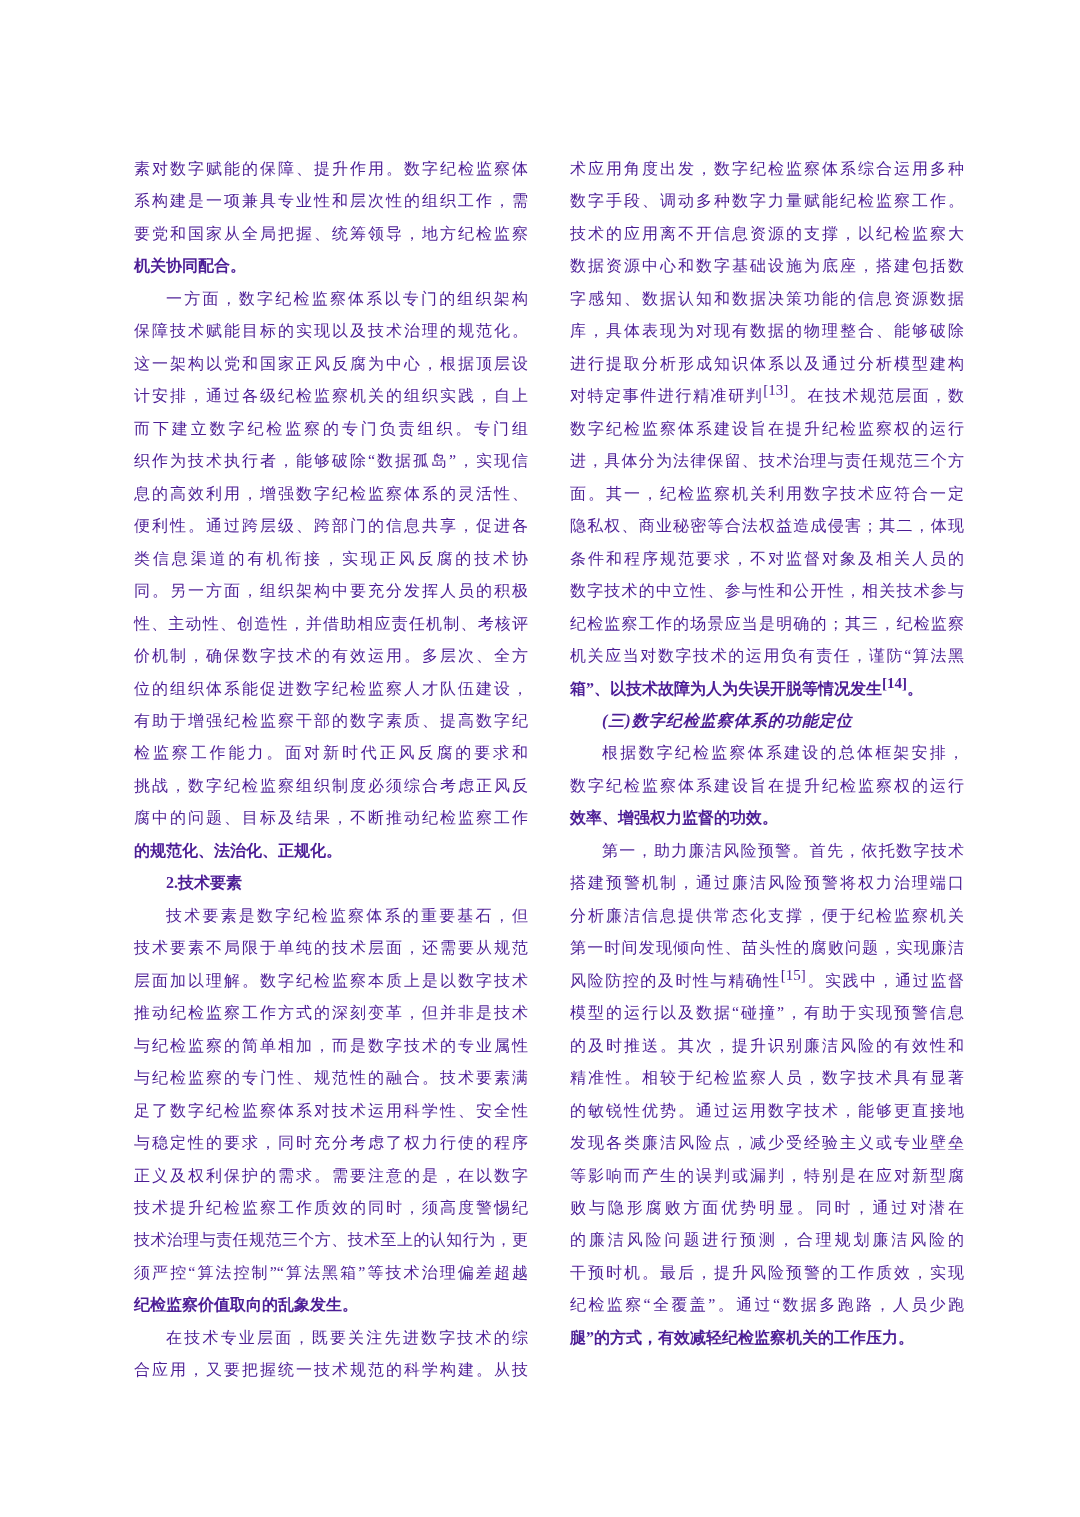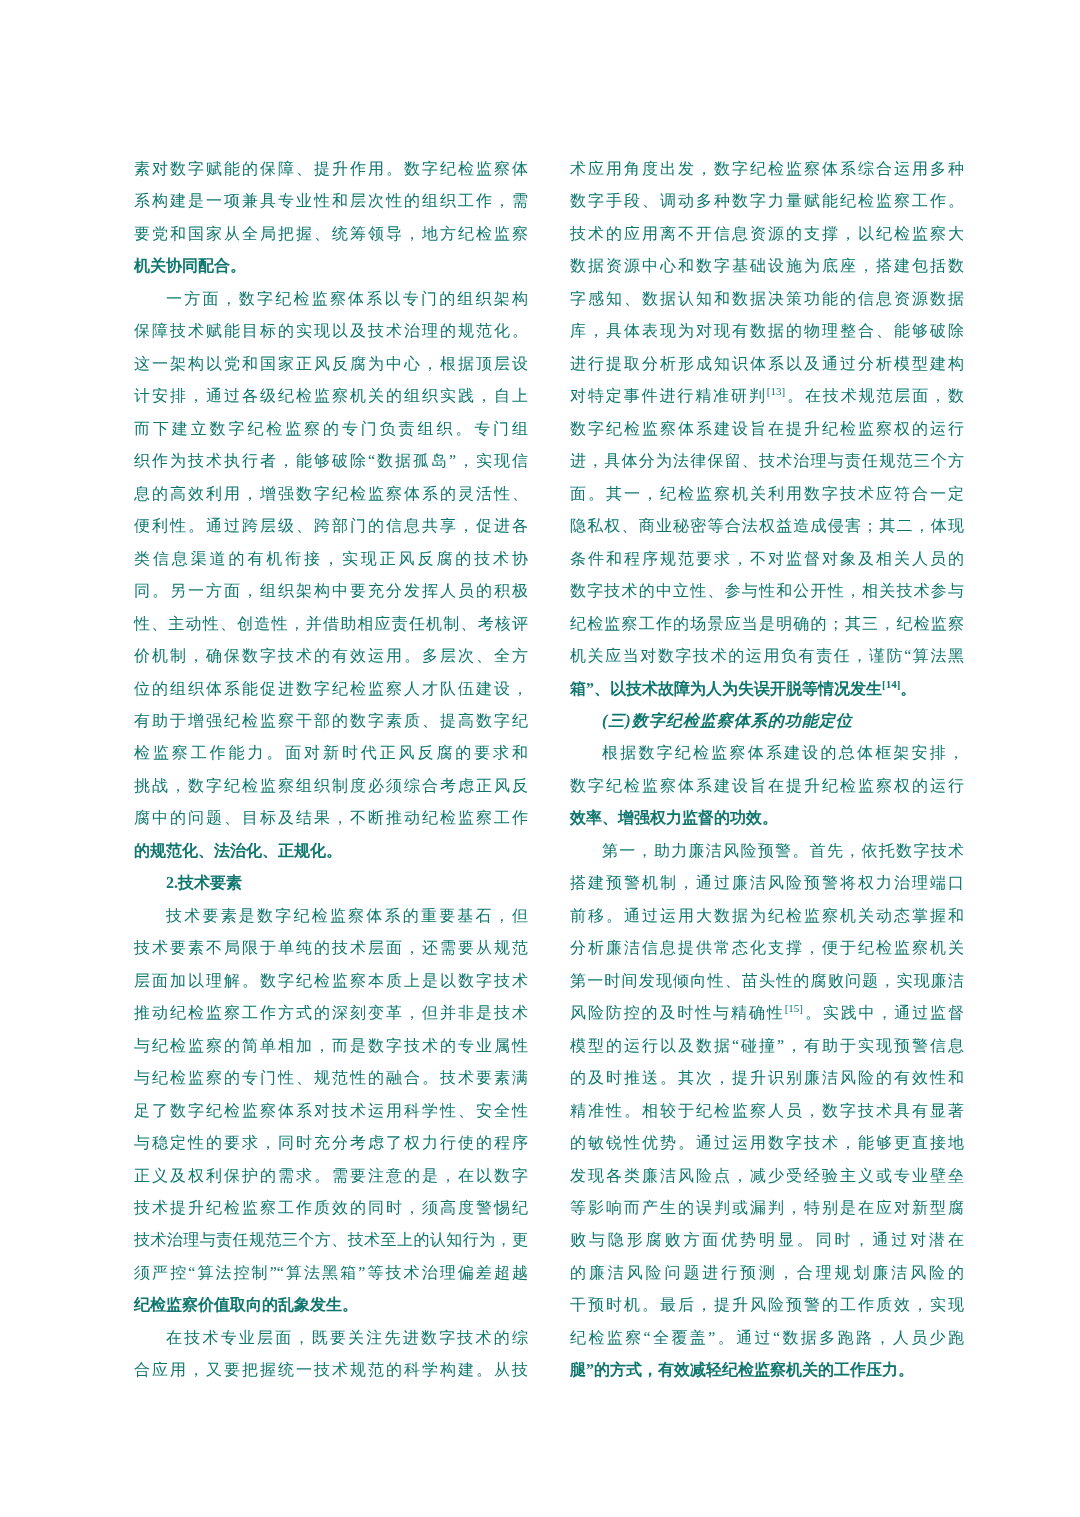--- a/index.html
+++ b/index.html
@@ -15,21 +15,21 @@
   }
   .page {
     position: absolute;
     inset: 0;
     background: #ffffff;
   }
   .column {
     position: absolute;
     top: 153px;
     width: 394px;
-    color: #0f766e;
+    color: #4c1d95;
     font-size: 16px;
   }
   .column-left  { left: 134px; }
   .column-right { left: 570px; }
   .line {
     height: 32.47px;
     line-height: 32.47px;
     text-align: justify;
     text-align-last: justify;
   }
@@ -38,21 +38,21 @@
     font-weight: bold;
   }
   .line.indent {
     text-indent: 2em;
   }
   .line.kai {
     font-style: italic;
     letter-spacing: 1px;
   }
   sup.fnref {
-    font-size: 11px;
+    font-size: 15px;
     vertical-align: super;
     line-height: 0;
   }
 </style>
 </head>
 <body>
 
 <div class="page">
   <div class="column column-left">
       <div class="line">素对数字赋能的保障、提升作用。数字纪检监察体</div>
@@ -111,21 +111,20 @@
       <div class="line">数字技术的中立性、参与性和公开性，相关技术参与</div>
       <div class="line">纪检监察工作的场景应当是明确的；其三，纪检监察</div>
       <div class="line">机关应当对数字技术的运用负有责任，谨防“算法黑</div>
       <div class="line end">箱”、以技术故障为人为失误开脱等情况发生<sup class="fnref">[14]</sup>。</div>
       <div class="line indent end kai">(三)数字纪检监察体系的功能定位</div>
       <div class="line indent">根据数字纪检监察体系建设的总体框架安排，</div>
       <div class="line">数字纪检监察体系建设旨在提升纪检监察权的运行</div>
       <div class="line end">效率、增强权力监督的功效。</div>
       <div class="line indent">第一，助力廉洁风险预警。首先，依托数字技术</div>
       <div class="line">搭建预警机制，通过廉洁风险预警将权力治理端口</div>
-      <div class="line">前移。通过运用大数据为纪检监察机关动态掌握和</div>
       <div class="line">分析廉洁信息提供常态化支撑，便于纪检监察机关</div>
       <div class="line">第一时间发现倾向性、苗头性的腐败问题，实现廉洁</div>
       <div class="line">风险防控的及时性与精确性<sup class="fnref">[15]</sup>。实践中，通过监督</div>
       <div class="line">模型的运行以及数据“碰撞”，有助于实现预警信息</div>
       <div class="line">的及时推送。其次，提升识别廉洁风险的有效性和</div>
       <div class="line">精准性。相较于纪检监察人员，数字技术具有显著</div>
       <div class="line">的敏锐性优势。通过运用数字技术，能够更直接地</div>
       <div class="line">发现各类廉洁风险点，减少受经验主义或专业壁垒</div>
       <div class="line">等影响而产生的误判或漏判，特别是在应对新型腐</div>
       <div class="line">败与隐形腐败方面优势明显。同时，通过对潜在</div>

